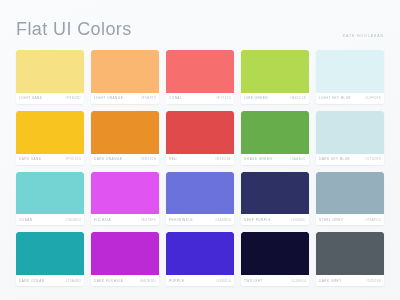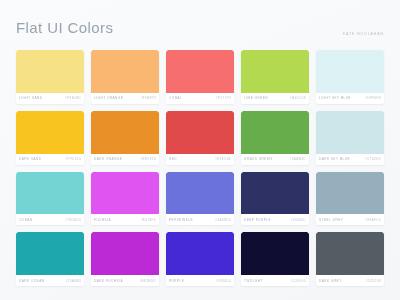--- a/index.html
+++ b/index.html
@@ -22,21 +22,21 @@
     background: linear-gradient(160deg, #fafbfc 0%, #f5f6f8 100%);
   }
   .header {
     display: flex;
     align-items: baseline;
     justify-content: space-between;
     height: 22px;
     margin-bottom: 8px;
   }
   .title {
-    font-size: 15px;
+    font-size: 18px;
     font-weight: 400;
     color: #9aa3ad;
     letter-spacing: 0.4px;
     line-height: 1;
     white-space: nowrap;
   }
   .credit {
     font-size: 3.6px;
     color: #b9c0c7;
     letter-spacing: 0.85px;

